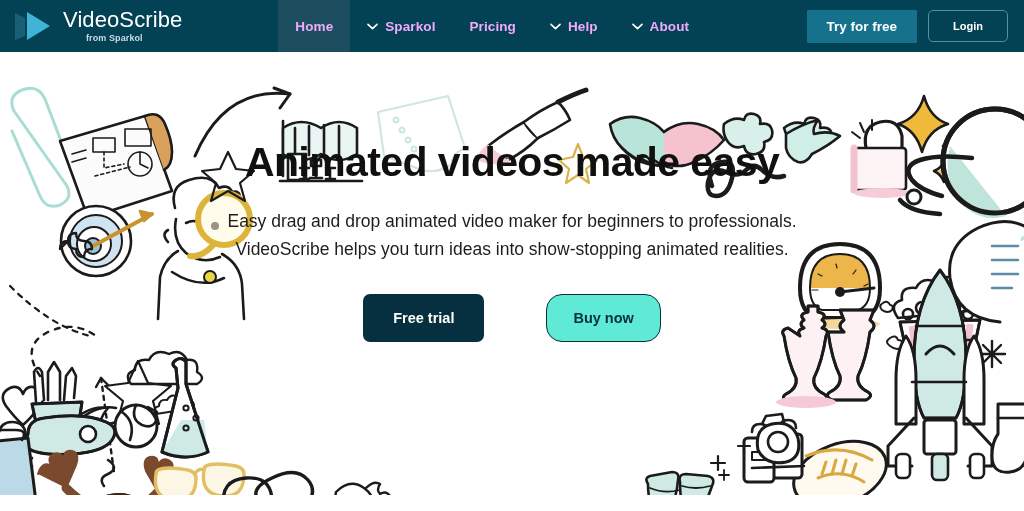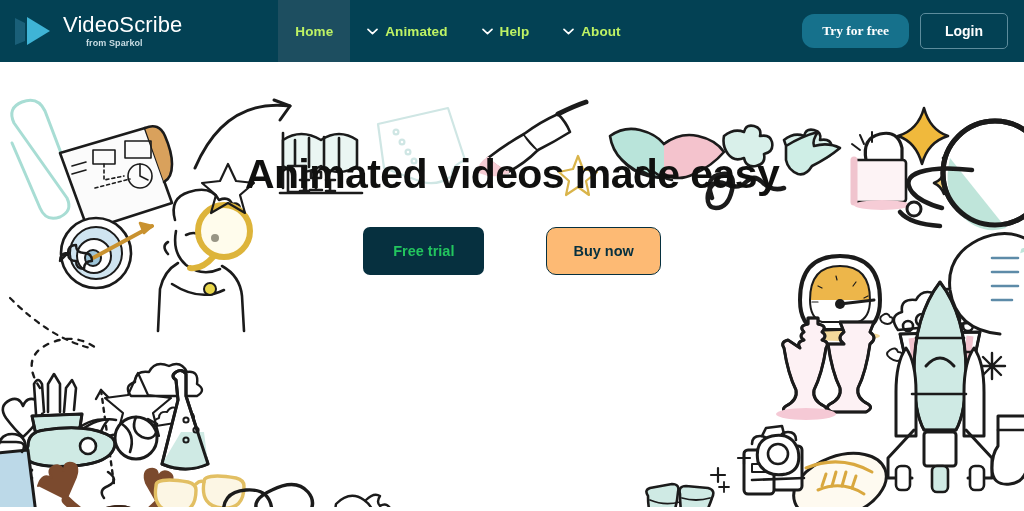--- a/index.html
+++ b/index.html
@@ -8,21 +8,21 @@
     width: 1024px; height: 511px;
     overflow: hidden;
     font-family: "Liberation Sans", sans-serif;
     background: #ffffff;
   }
   .page { position: relative; width: 1024px; height: 511px; overflow: hidden; background:#fff; }
 
   
   .header {
     position: absolute; top: 0; left: 0;
-    width: 1024px; height: 62px;
+    width: 1024px; height: 52px;
     background: #034154;
     display: flex; align-items: stretch;
     z-index: 50;
   }
   .brand {
     display: flex; align-items: center;
     padding-left: 12px; padding-right: 18px;
     gap: 9px;
   }
   .logo-mark { width: 42px; height: 34px; display:block; }
@@ -33,49 +33,49 @@
   }
   .brand-sub {
     color: #c9dde4; font-size: 9px; font-weight: 700;
     margin-top: 3px; letter-spacing: .1px; margin-left: 23px;
   }
 
   .nav { display: flex; align-items: stretch; margin-left: 78px; }
   .nav-item {
     display: flex; align-items: center; gap: 7px;
     padding: 0 17px;
-    color: #bef264; font-size: 13.5px; font-weight: 700;
+    color: #f0abfc; font-size: 13.5px; font-weight: 700;
     white-space: nowrap; cursor: pointer;
     letter-spacing: .1px;
   }
   .nav-item.active { background: #1d4e60; }
   .chev { width: 11px; height: 7px; display:block; flex: 0 0 auto; }
 
   .header-actions {
     display: flex; align-items: center; gap: 11px;
     margin-left: auto; padding-right: 16px;
   }
   .btn-try {
     background: #16718c; color: #fff;
     font-size: 13.5px; font-weight: 700;
-    padding: 9px 20px; border-radius: 12px;
+    padding: 9px 20px; border-radius: 1px;
     border: none; cursor: pointer;
-    font-family: Liberation Serif, serif;
+    font-family: Liberation Sans, sans-serif;
   }
   .btn-login {
     background: transparent; color: #fff;
-    font-size: 14px; font-weight: 700;
+    font-size: 11px; font-weight: 700;
     padding: 9px 24px; border-radius: 5px;
     border: 1.5px solid #5d8c9c; cursor: pointer;
     font-family: "Liberation Sans", sans-serif;
   }
 
   
   .hero {
-    position: absolute; top: 48px; left: 0;
+    position: absolute; top: 36px; left: 0;
     width: 1024px; height: 349px;
     background: #ffffff;
   }
   .doodles { position: absolute; inset: 0; width: 1024px; height: 459px; }
   .hero-content {
     position: absolute; left: 50%; transform: translateX(-50%);
     top: 104px; width: 600px;
     text-align: center; z-index: 10;
   }
   .hero-title {
@@ -85,30 +85,30 @@
   .hero-sub {
     margin-top: 22px;
     font-size: 17.5px; color: #1d1d1b;
     line-height: 1.62; font-weight: 400;
   }
   .hero-buttons {
     margin-top: 30px;
     display: flex; justify-content: center; gap: 16px;
   }
   .btn-free {
-    background: #06303f; color: #22c55e;
+    background: #06303f; color: #ffffff;
     font-size: 14.5px; font-weight: 700;
     padding: 15px 30px; border-radius: 7px;
     border: none; cursor: pointer;
     font-family: "Liberation Sans", sans-serif;
   }
   .btn-buy {
-    background: #fdba74; color: #06303f;
+    background: #5eead4; color: #06303f;
     font-size: 14.5px; font-weight: 700;
-    padding: 15px 26px; border-radius: 10px;
+    padding: 15px 26px; border-radius: 16px;
     border: 1.5px solid #06303f; cursor: pointer;
     font-family: "Liberation Sans", sans-serif;
     margin-left: 46px;
   }
 </style>
 </head>
 <body>
 
 <div class="page">
 
@@ -130,21 +130,24 @@
     <nav class="nav">
       <div class="nav-item active">
         <span>Home</span>
       </div>
       <div class="nav-item">
         <span>
           <svg class="chev" viewBox="0 0 11 7">
               <path d="M1 1.3 L5.5 5.6 L10 1.3" fill="none" stroke="#ffffff" stroke-width="1.7" stroke-linecap="round" stroke-linejoin="round"></path>
             </svg>
         </span>
-        <span>Animated</span>
+        <span>Sparkol</span>
+      </div>
+      <div class="nav-item">
+        <span>Pricing</span>
       </div>
       <div class="nav-item">
         <span>
           <svg class="chev" viewBox="0 0 11 7">
               <path d="M1 1.3 L5.5 5.6 L10 1.3" fill="none" stroke="#ffffff" stroke-width="1.7" stroke-linecap="round" stroke-linejoin="round"></path>
             </svg>
         </span>
         <span>Help</span>
       </div>
       <div class="nav-item">
@@ -516,19 +519,20 @@
         </g>
 
         <g stroke-dasharray="5 7" stroke-width="2.4">
           <path d="M40 340 q-20 -30 8 -44 q26 -12 48 4"></path>
         </g>
       </g>
     </svg>
 
     <div class="hero-content">
       <h1 class="hero-title">Animated videos made easy</h1>
+      <p class="hero-sub">Easy drag and drop animated video maker for beginners to professionals. VideoScribe helps you turn ideas into show-stopping animated realities.</p>
       <div class="hero-buttons">
         <button class="btn-free">Free trial</button>
         <button class="btn-buy">Buy now</button>
       </div>
     </div>
   </div>
 </div>
 
 </body></html>

